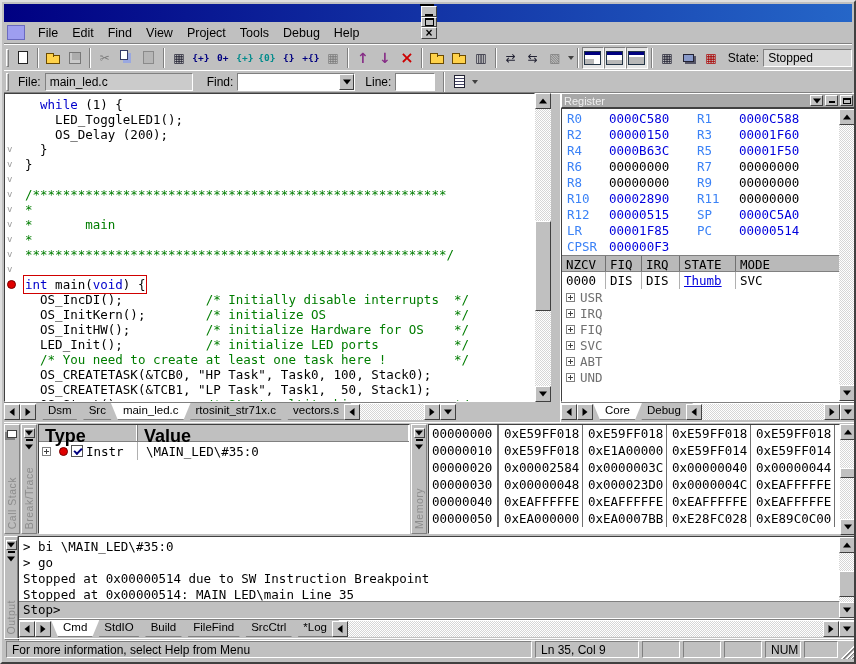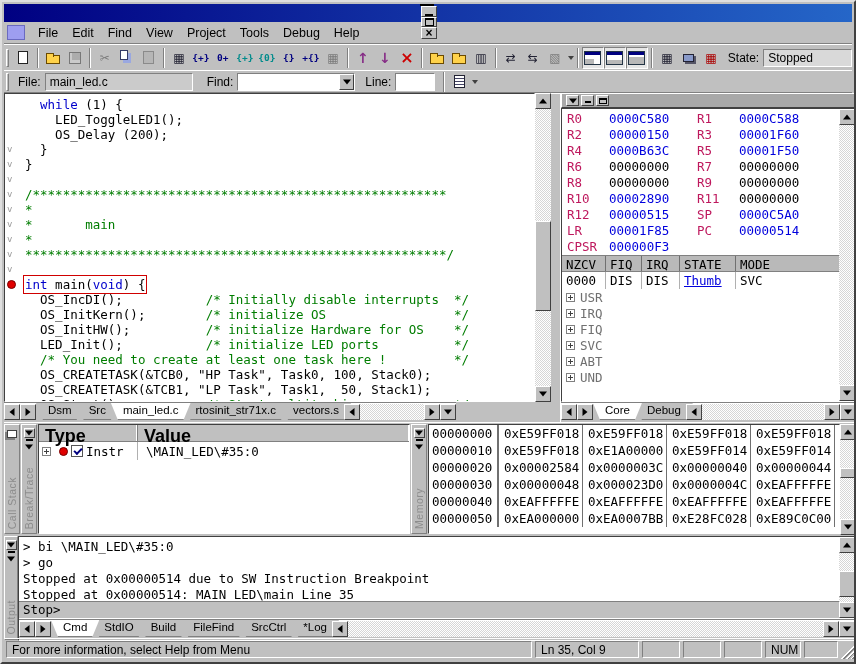--- a/index.html
+++ b/index.html
@@ -103,21 +103,21 @@
   .regpanel{position:absolute;left:558px;top:91px;width:296px;height:329px;border-left:1px solid #fff;}
   .regtitle{height:15px;background:#a8a8a8;color:#efefef;font-size:11px;display:flex;align-items:center;
      padding:0 2px;border:1px solid;border-color:#fff #404040 #404040 #fff;}
   .regtitle .tt{flex:1;}
   .minibtn{width:13px;height:11px;margin-left:2px;position:relative;}
   .g-min{position:absolute;left:3px;bottom:2px;width:6px;height:2px;background:#000;}
   .g-dock{position:absolute;left:2px;top:2px;width:8px;height:6px;border:1px solid #000;border-top:2px solid #000;}
   .regbody{position:absolute;left:0;top:15px;right:0;bottom:20px;background:#fff;overflow:hidden;
      border:1px solid;border-color:#404040 #fff #fff #404040;font:12.5px "DejaVu Sans Mono",monospace;}
   .regrow{display:flex;height:16px;line-height:16px;padding-left:5px;}
-  .rn{width:42px;color:#be185d;}
+  .rn{width:42px;color:#3b82f6;}
   .rv{width:88px;}
   .rv.blue{color:#0000dd;}
   .psr-h{display:flex;height:17px;line-height:17px;background:#b9b9b9;border-top:1px solid #808080;border-bottom:1px solid #808080;}
   .psr-h>div{padding-left:4px;border-right:1px solid #707070;}
   .psr-r{display:flex;height:17px;line-height:17px;}
   .psr-r>div{padding-left:4px;border-right:1px solid #b0b0b0;}
   .c-nzcv{width:44px;}.c-fiq{width:36px;}.c-irq{width:38px;}.c-state{width:56px;}.c-mode{flex:1;border-right:none!important;}
   .thumb-link{color:#0000dd;text-decoration:underline;}
   .moderow{display:flex;align-items:center;height:16px;color:#707070;padding-left:4px;text-align:center;}
   .plus{width:9px;height:9px;border:1px solid #808080;position:relative;margin-right:5px;flex:0 0 9px;background:#fff;}
@@ -369,20 +369,21 @@
           </div>
           <div class="sbtn out">
             <div class="ar ar-d"></div>
           </div>
         </div>
       </div>
   </div>
 
   <div class="regpanel">
     <div class="regtitle">
+      <span class="tt">Register</span>
       <div class="minibtn out">
           <div class="ar ar-d"></div>
         </div>
       <div class="minibtn out">
           <div class="g-min"></div>
         </div>
       <div class="minibtn out">
           <div class="g-dock"></div>
         </div>
     </div>

